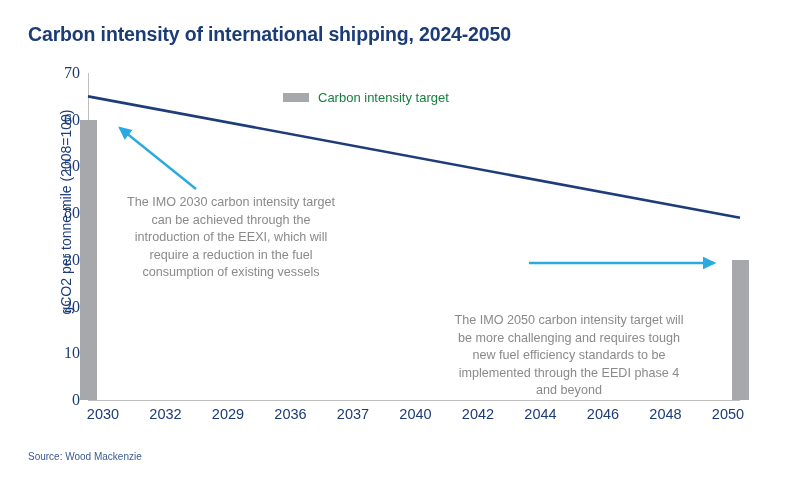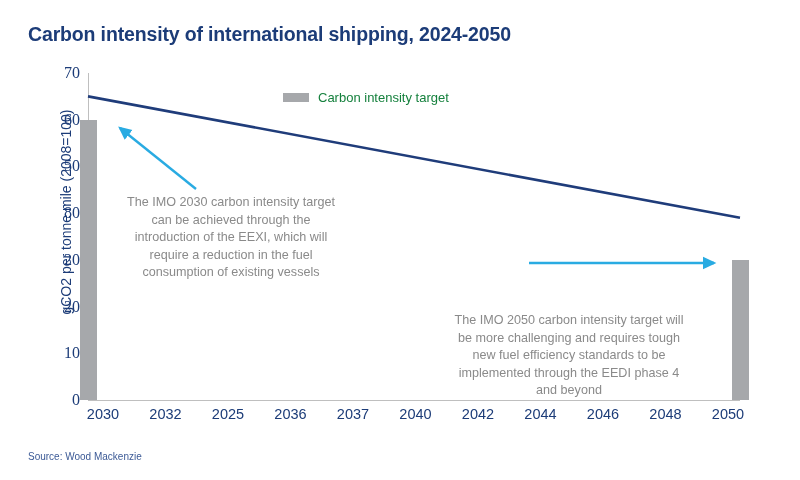--- a/index.html
+++ b/index.html
@@ -204,21 +204,21 @@
     <div class="y-tick" style="top:213.1px">80</div>
     <div class="y-tick" style="top:259.9px">20</div>
     <div class="y-tick" style="top:306.6px">20</div>
     <div class="y-tick" style="top:353.3px">10</div>
     <div class="y-tick" style="top:400px">0</div>
   </div>
 
   <div id="x-ticks">
     <div class="x-tick" style="left:103px">2030</div>
     <div class="x-tick" style="left:165.5px">2032</div>
-    <div class="x-tick" style="left:228px">2025</div>
+    <div class="x-tick" style="left:228px">2029</div>
     <div class="x-tick" style="left:290.5px">2036</div>
     <div class="x-tick" style="left:353px">2037</div>
     <div class="x-tick" style="left:415.5px">2040</div>
     <div class="x-tick" style="left:478px">2042</div>
     <div class="x-tick" style="left:540.5px">2044</div>
     <div class="x-tick" style="left:603px">2046</div>
     <div class="x-tick" style="left:665.5px">2048</div>
     <div class="x-tick" style="left:728px">2050</div>
   </div>
 

